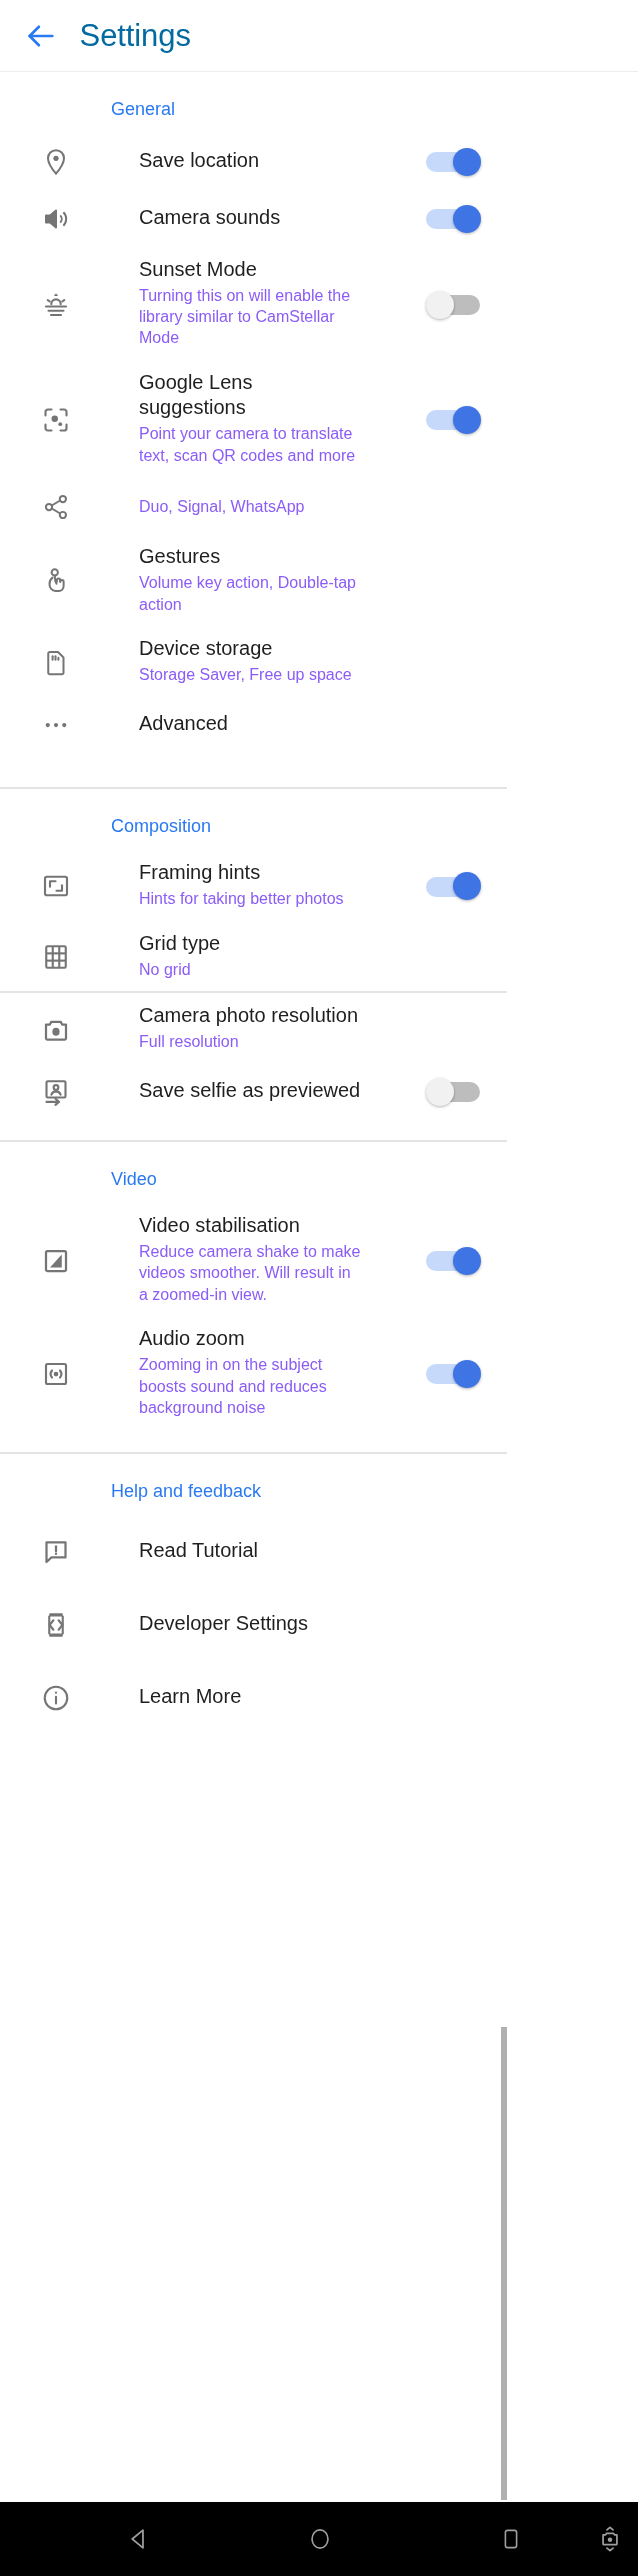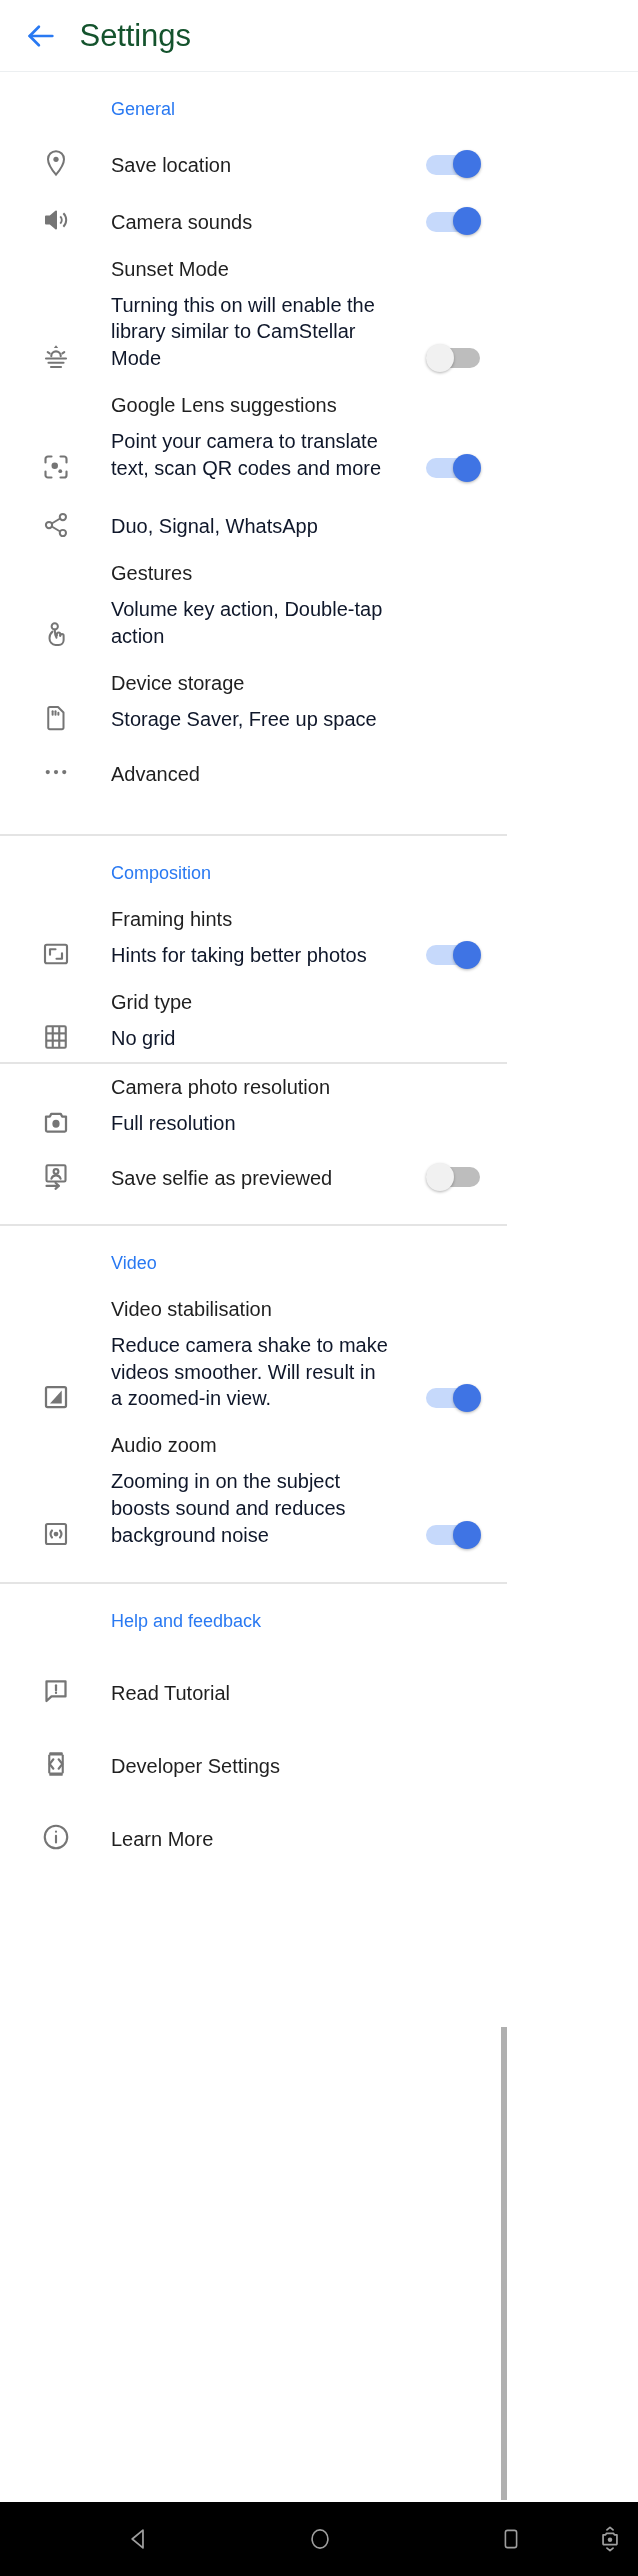--- a/index.html
+++ b/index.html
@@ -32,21 +32,21 @@
     height: 57px;
     margin-left: 12px;
     display: flex;
     align-items: center;
     justify-content: center;
     cursor: pointer;
   }
   .back-btn svg { display: block; }
   .appbar-title {
     font-size: 31px;
-    color: #14532d;
+    color: #0369a1;
     letter-spacing: -0.1px;
     margin-left: 10.6px;
     font-weight: 400;
   }
 
   
   .content {
     position: relative;
     width: 507px;
     height: 2430px; 
@@ -59,24 +59,25 @@
   .section-title {
     color: #2979f2;
     font-size: 18px;
     font-weight: 400;
     padding: 28px 0 14px 111px;
     line-height: 1;
   }
 
   .row {
     display: flex;
-    align-items: flex-end;
+    align-items: center;
     padding: 10.6px 0 10.6px 0;
     min-height: 57px;
     cursor: pointer;
+    gap: 28px;
   }
   .row-icon {
     width: 111px;
     flex: none;
     display: flex;
     justify-content: center;
     padding-top: 3.5px;
   }
   .row-icon svg { display: block; }
   .row-body {
@@ -84,24 +85,24 @@
     padding-right: 12px;
     max-width: 414px;
   }
   .row-title {
     font-size: 20px;
     color: #1f1f1f;
     line-height: 1.25;
     font-weight: 400;
   }
   .row-sub {
-    font-size: 20px;
-    color: #0f172a;
+    font-size: 16px;
+    color: #8b5cf6;
     line-height: 1.34;
-    margin-top: 10px;
+    margin-top: 3px;
     font-weight: 400;
   }
   .row-control {
     width: 106px;
     flex: none;
     display: flex;
     justify-content: center;
     padding-top: 3.5px;
   }
 

